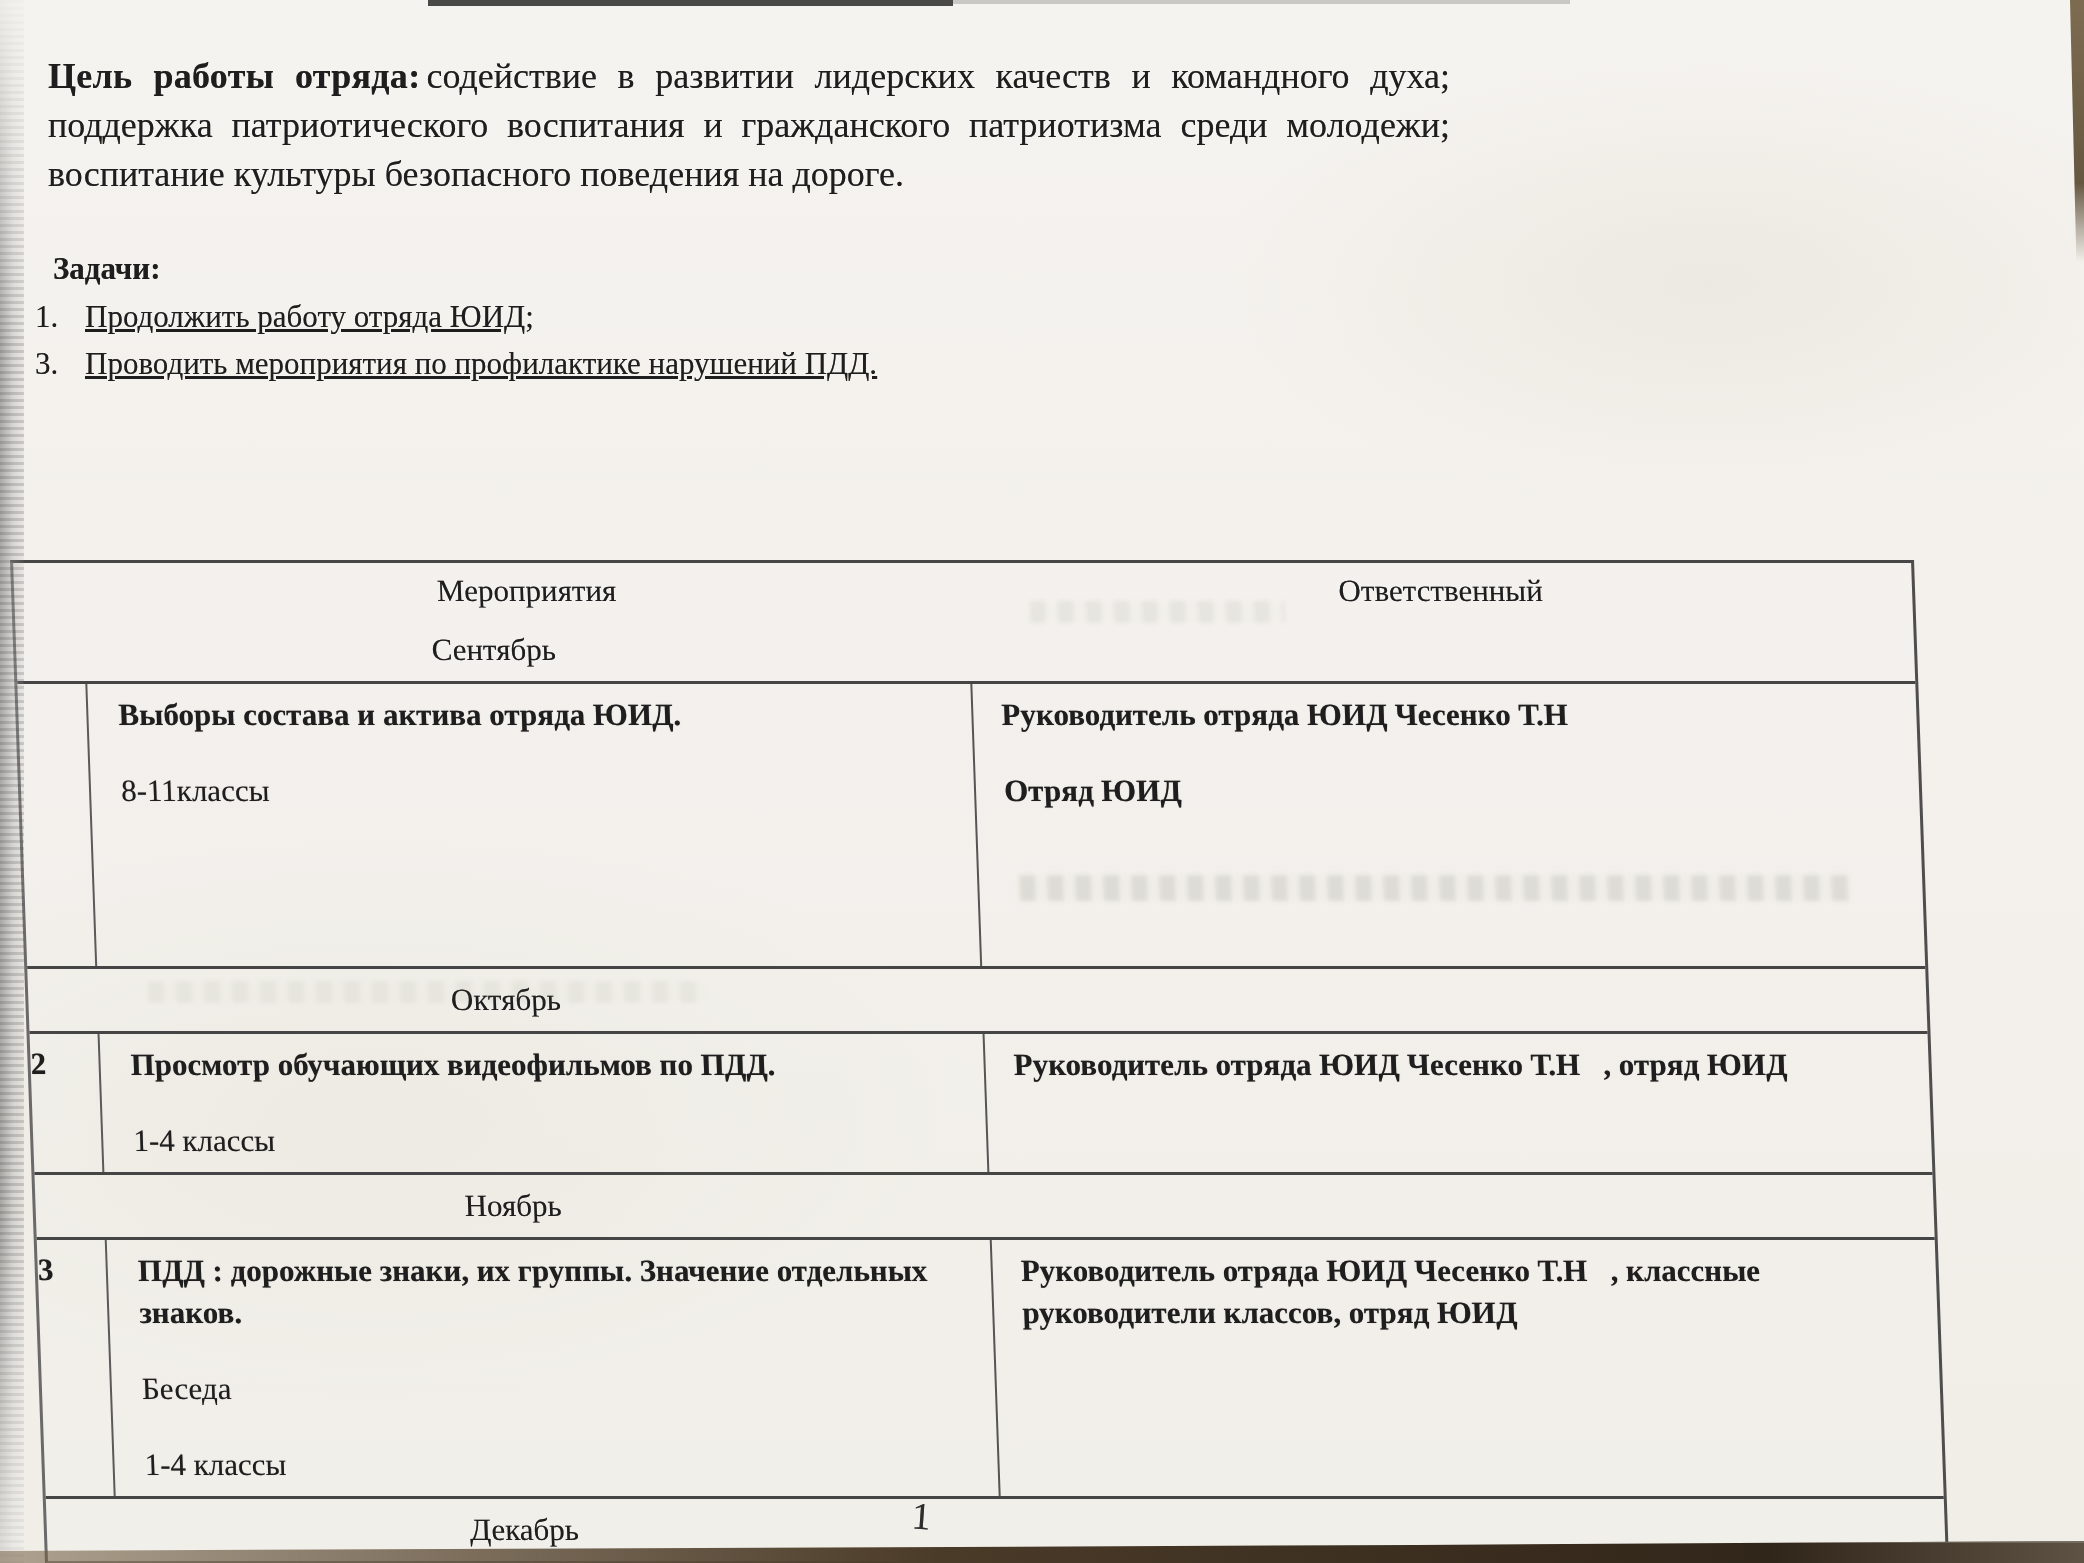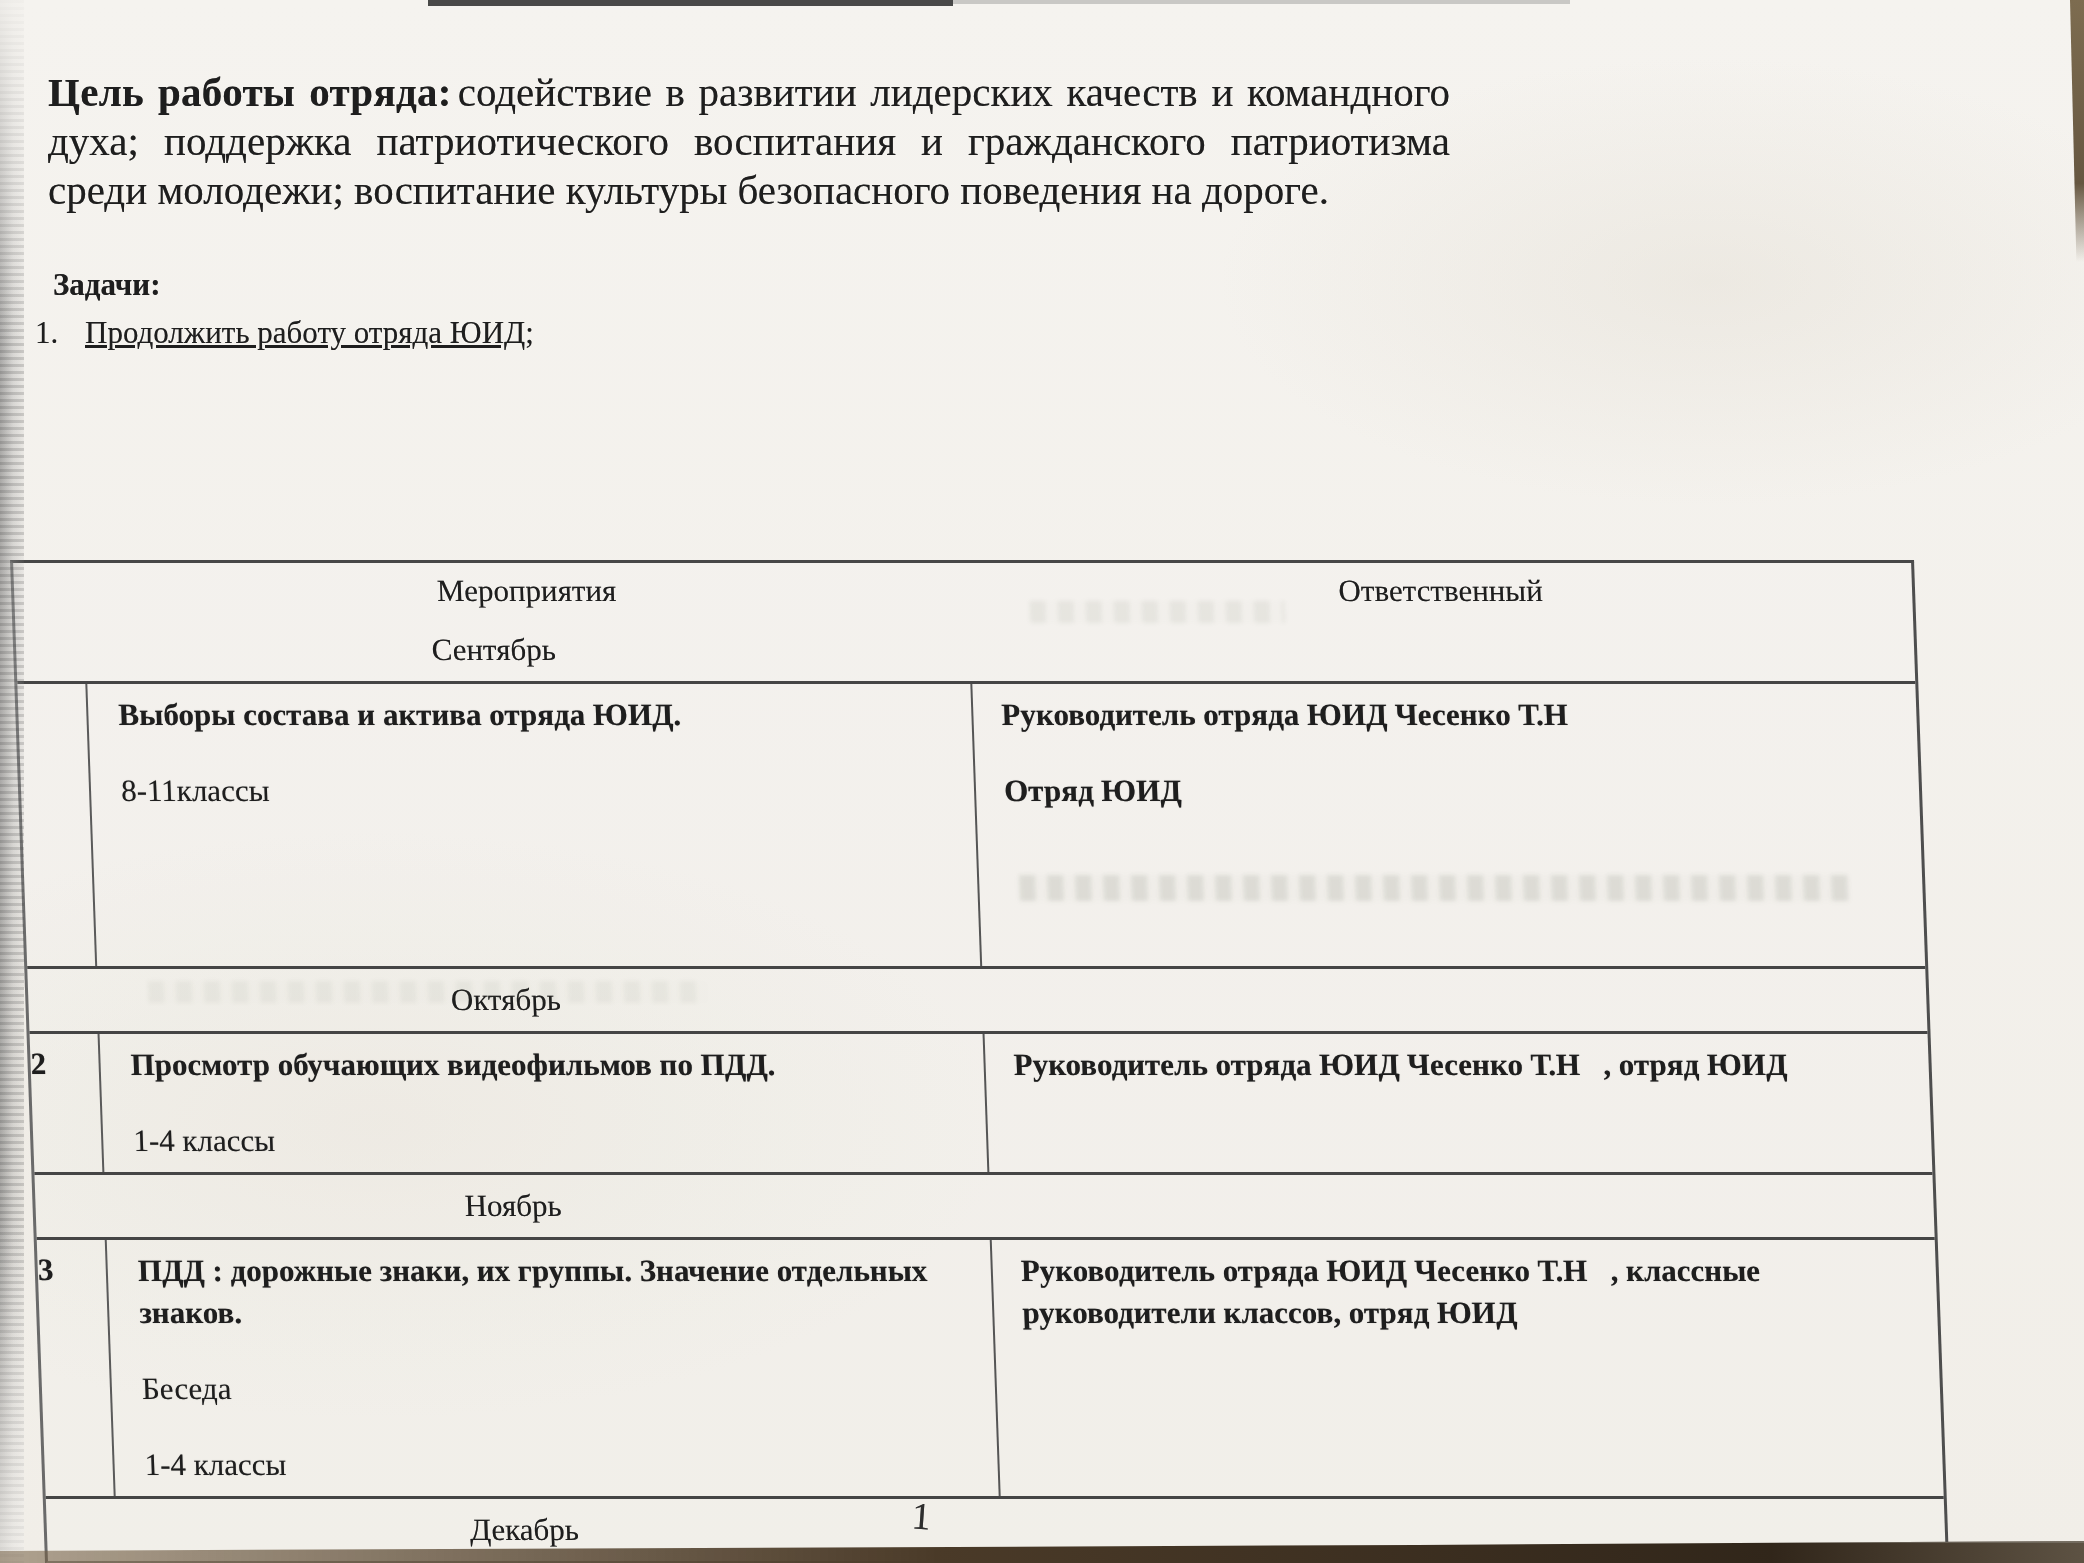--- a/index.html
+++ b/index.html
@@ -43,22 +43,22 @@
     background: linear-gradient(to right, rgba(120,98,70,.55), #4a3a28 45%, #31261a 85%, #5d5243);
     clip-path: polygon(0 45%, 68% 18%, 100% 0, 100% 100%, 0 100%);
     border-top: 2px solid rgba(150,148,140,.4);
   }
 
   
   .intro {
     position: absolute; left: 35px; top: 52px; width: 1415px; z-index: 2;
   }
   .goal-para {
-    margin: 16px 0 0 13px;
-    font-size: 41px; line-height: 49px;
+    margin: 0 0 0 13px;
+    font-size: 36px; line-height: 49px;
     text-align: justify;
     text-shadow: 0 0 .6px rgba(20,20,20,.55);
   }
   .goal-para b { margin-right: 6px; letter-spacing: .3px; }
   .tasks-heading {
     margin: 52px 0 6px 18px;
     font-size: 31px; font-weight: bold;
     text-shadow: 0 0 .6px rgba(20,20,20,.55);
   }
   .task-list { margin: 0; text-decoration: underline; }
@@ -127,20 +127,21 @@
 <div class="edge-top-dark"></div>
 <div class="edge-top-faint"></div>
 <div class="edge-right-wedge"></div>
 <div class="edge-bottom"></div>
 
 <div class="intro">
   <p class="goal-para"><b>Цель работы отряда:</b><span>содействие в развитии лидерских качеств и командного духа; поддержка патриотического воспитания и гражданского патриотизма среди молодежи; воспитание культуры безопасного поведения на дороге.</span></p>
   <div class="tasks-heading">Задачи:</div>
   <div class="task-list">
     <div class="task-item"><span class="t-num">1.</span><span>Продолжить работу отряда ЮИД;</span></div>
+    <div class="task-item"><span class="t-num">3.</span><span>Проводить мероприятия по профилактике нарушений ПДД.</span></div>
   </div>
 </div>
 
 <div class="doc-table">
   <div class="t-row head-row">
     <div class="cell num-cell"></div>
     <div class="cell h-cell">Мероприятия</div>
     <div class="cell h-cell">Ответственный</div>
   </div>
 

